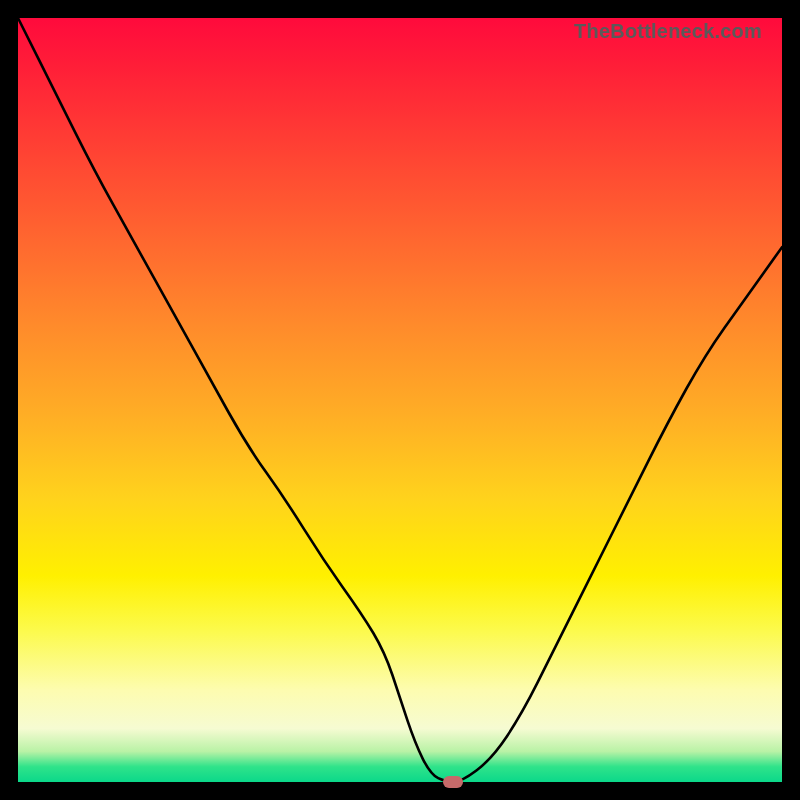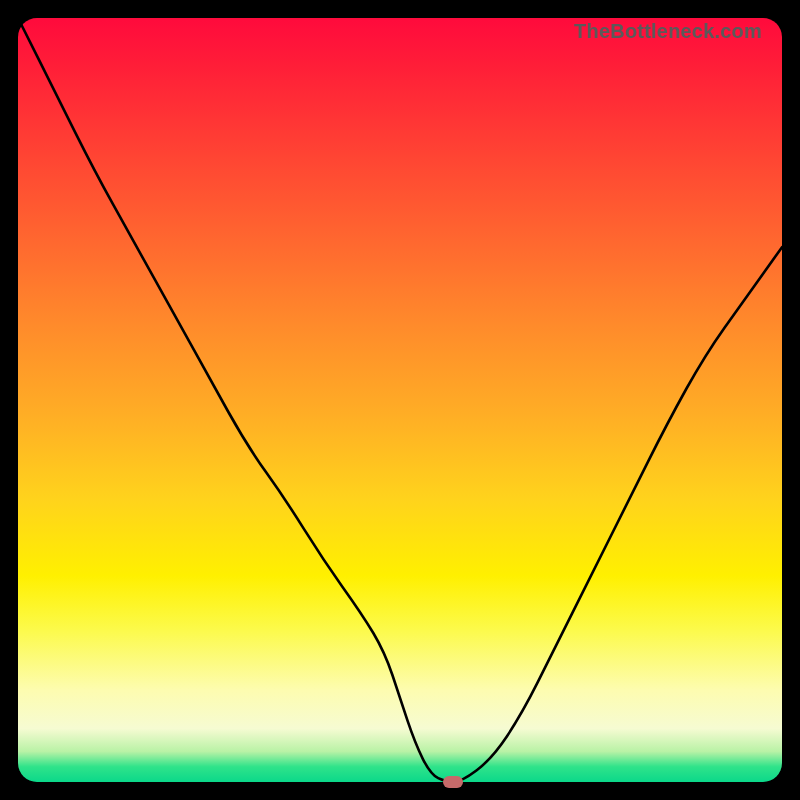--- a/index.html
+++ b/index.html
@@ -34,21 +34,20 @@
       #ffae25 52%,
       #ffd31c 63%,
       #fff000 73%,
       #fcfa4a 80%,
       #fdfcb0 88%,
       #f6fbd2 93%,
       #b9f2a6 96%,
       #2fe38a 98%,
       #0bd88a 100%
     );
-    border-radius: 19px;
   }
   .attribution {
     position: absolute;
     top: 2px;
     right: 20px;
     color: #5a5a5a;
     font-size: 20px;
     font-weight: 600;
     letter-spacing: 0.2px;
     user-select: none;

